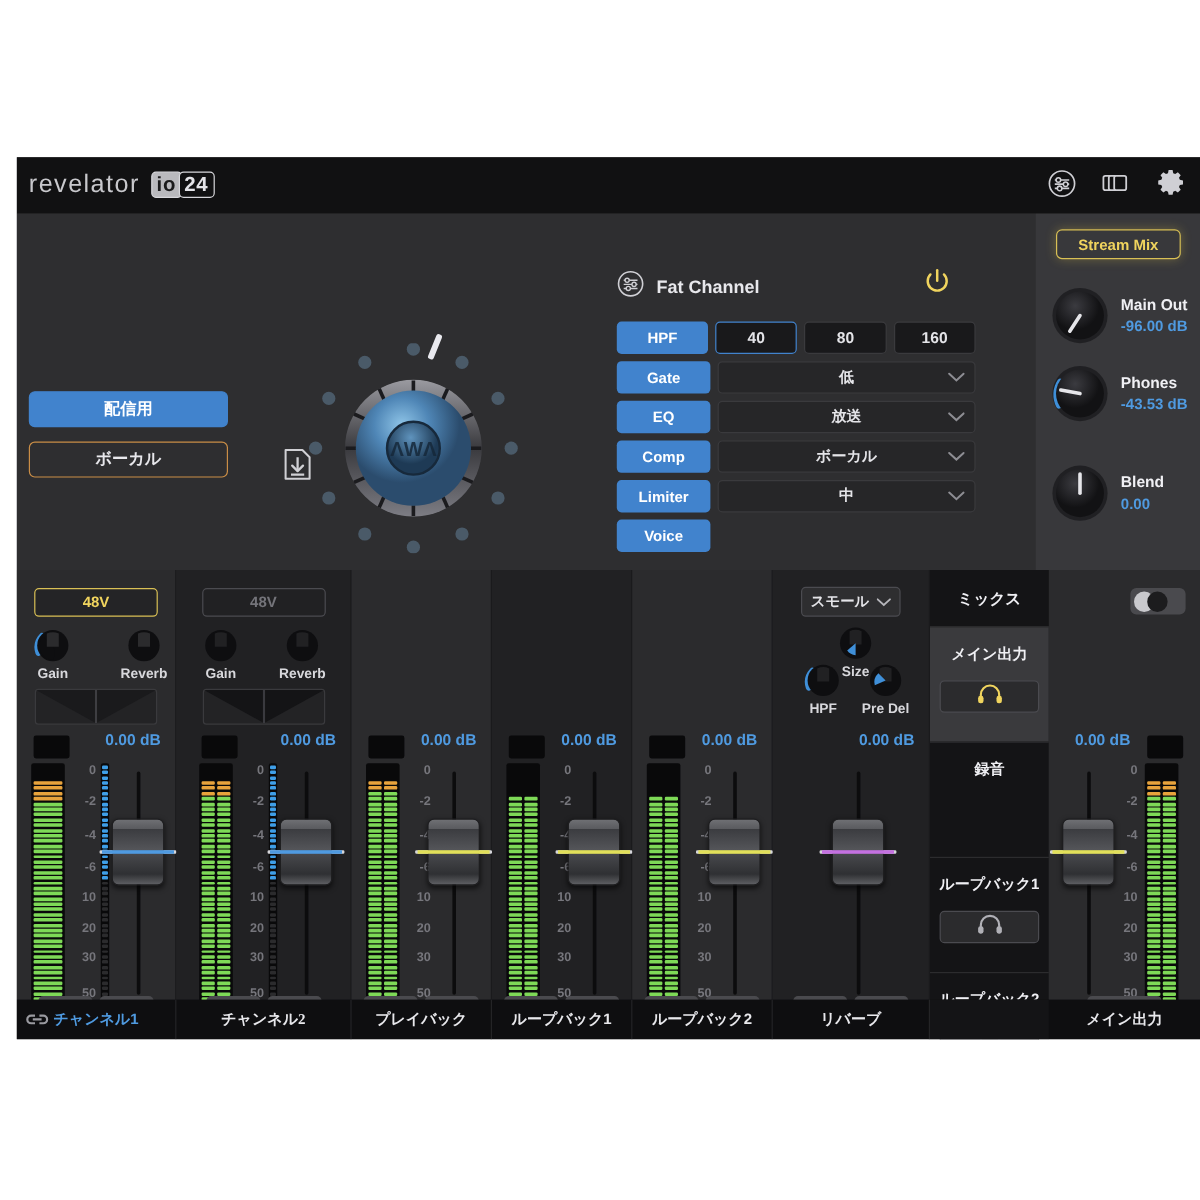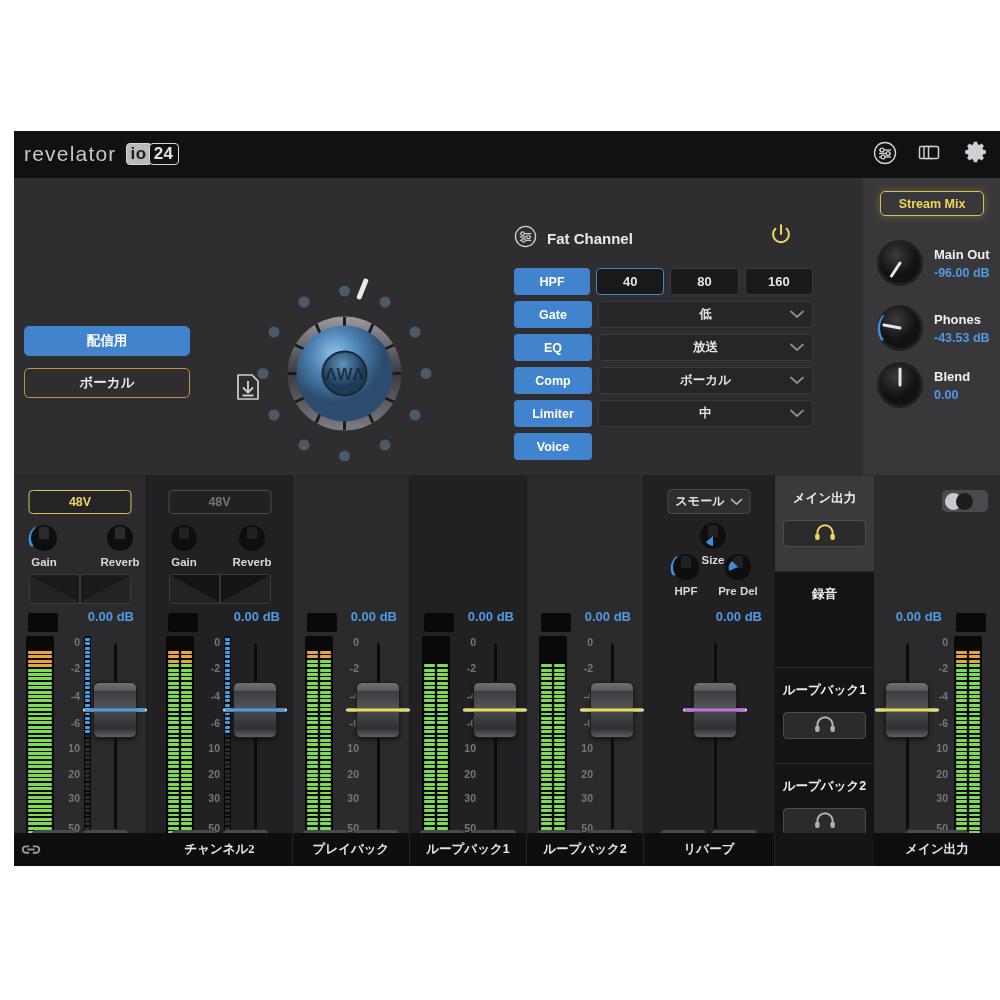--- a/index.html
+++ b/index.html
@@ -386,21 +386,21 @@
         <path d="M7.5 35 A20 20 0 0 1 8.5 15" fill="none" stroke="#3f8fd8" stroke-width="5" stroke-linecap="round"></path>
         <circle cx="25" cy="25" r="20" fill="url(#kd)"></circle>
         <line x1="25" y1="25" x2="9" y2="22" stroke="#e6e6ea" stroke-width="3" stroke-linecap="round"></line>
       </svg>
       <span class="mk-txt">
         <span class="nm">Phones</span><br>
         <span class="vl">-43.53 dB</span>
       </span>
     </div>
 
-    <div class="mk" style="left:12px; top:182px;justify-content:space-between;">
+    <div class="mk" style="left:12px; top:208px;justify-content:space-between;">
       <svg width="50" height="50" viewBox="0 0 50 50">
         <circle cx="25" cy="25" r="23" fill="#202023"></circle>
           <circle cx="25" cy="25" r="20" fill="url(#kd)"></circle>
         <line x1="25" y1="25" x2="25" y2="9" stroke="#e6e6ea" stroke-width="3" stroke-linecap="round"></line>
       </svg>
       <span class="mk-txt">
         <span class="nm">Blend</span><br>
         <span class="vl">0.00</span>
       </span>
     </div>
@@ -1150,20 +1150,21 @@
           <span class="fwing" style="right:-11px;"></span>
         <span class="fline" style="background:#c471e0;"></span>
       </div>
       <div class="ms">
         <div class="msbtn">Mute</div>
         <div class="msbtn">Solo</div>
       </div>
     </div>
 
     <div class="mixlist">
+      <div class="ml-head">ミックス</div>
 
       <div class="ml-item sel">
         <div class="t">メイン出力</div>
         <div class="ml-btn">
           <span>
             <svg width="22" height="18" viewBox="0 0 24 20" fill="none" stroke="#f0d45e" stroke-width="2">
               <path d="M3.5 15 V11 a8.5 8.5 0 0117 0 v4"></path>
               <rect x="1" y="12" width="5" height="7" rx="2.2" fill="#f0d45e" stroke="none"></rect>
               <rect x="18" y="12" width="5" height="7" rx="2.2" fill="#f0d45e" stroke="none"></rect>
             </svg>
@@ -1327,20 +1328,21 @@
     </div>
 
     <div class="namebar">
       <span class="linkicon">
         <svg width="22" height="15" viewBox="0 0 24 16" fill="none" stroke="#9a9aa0" stroke-width="2">
           <path d="M10 4.5 H6.5 a3.5 3.5 0 000 7 H10"></path>
             <path d="M14 4.5 H17.5 a3.5 3.5 0 010 7 H14"></path>
           <line x1="8" y1="8" x2="16" y2="8"></line>
         </svg>
       </span>
+      <div class="nm-cell active" style="left:0px;width:133px;">チャンネル1</div>
       <div class="nm-cell" style="left:133px;width:146px;font-family:Liberation Serif, serif;">チャンネル2</div>
       <div class="nm-cell" style="left:279px;width:117px;">プレイバック</div>
       <div class="nm-cell" style="left:396px;width:117px;">ループバック1</div>
       <div class="nm-cell" style="left:513px;width:117px;">ループバック2</div>
       <div class="nm-cell" style="left:630px;width:131px;">リバーブ</div>
       <div class="nm-cell" style="left:761px;width:99px;border-right:none;background:#141416;"></div>
       <div class="nm-cell" style="left:860px;width:126px;border-right:none;">メイン出力</div>
     </div>
 
   </div>

